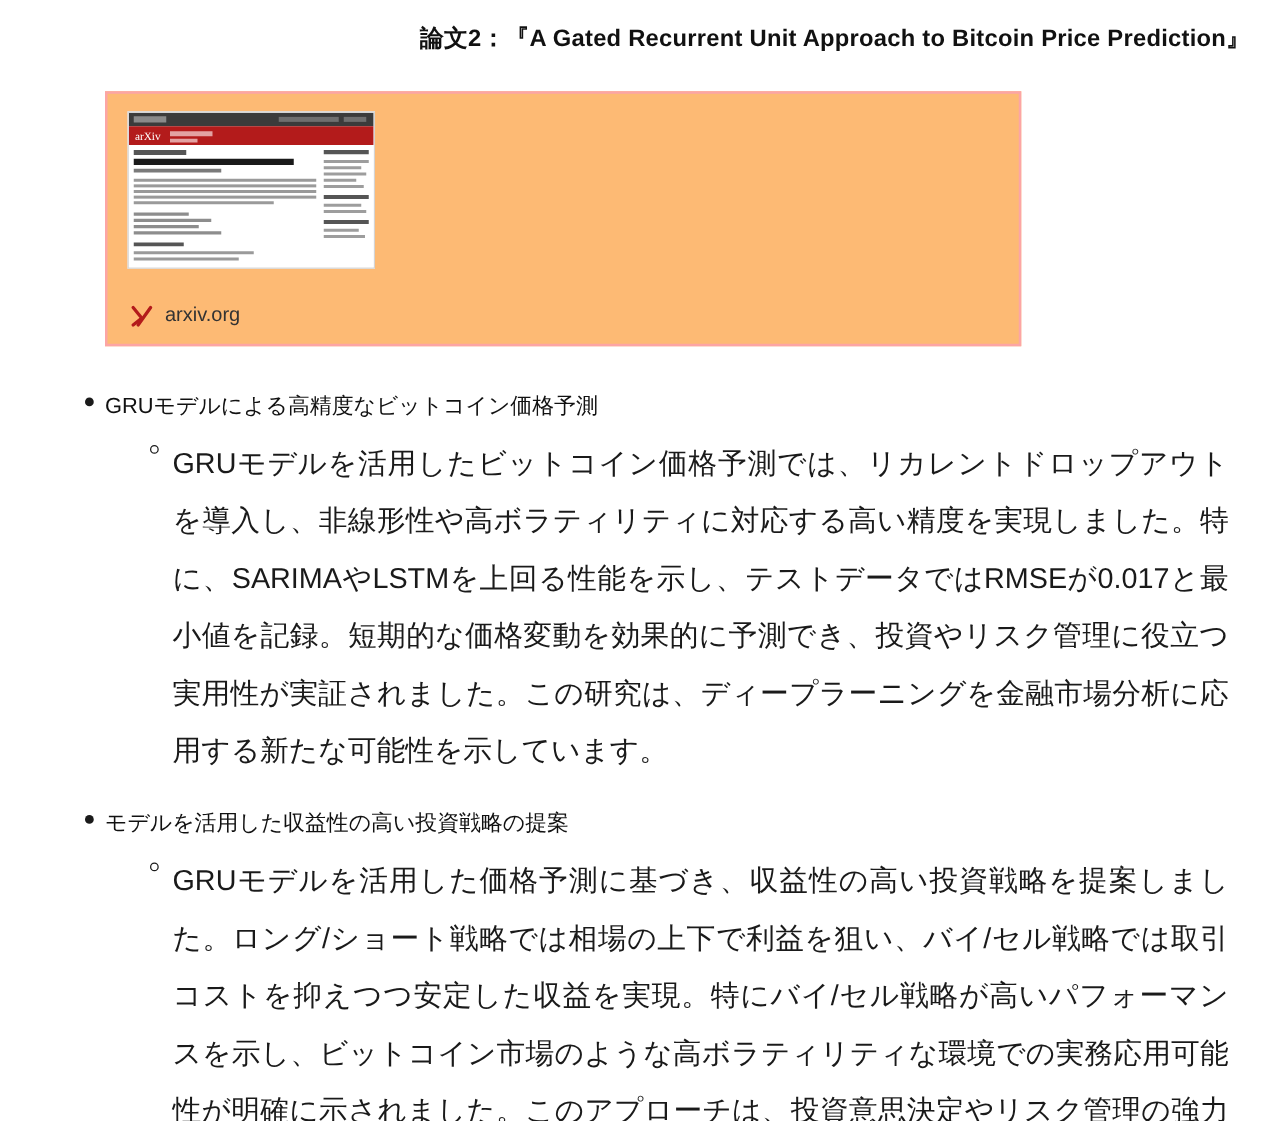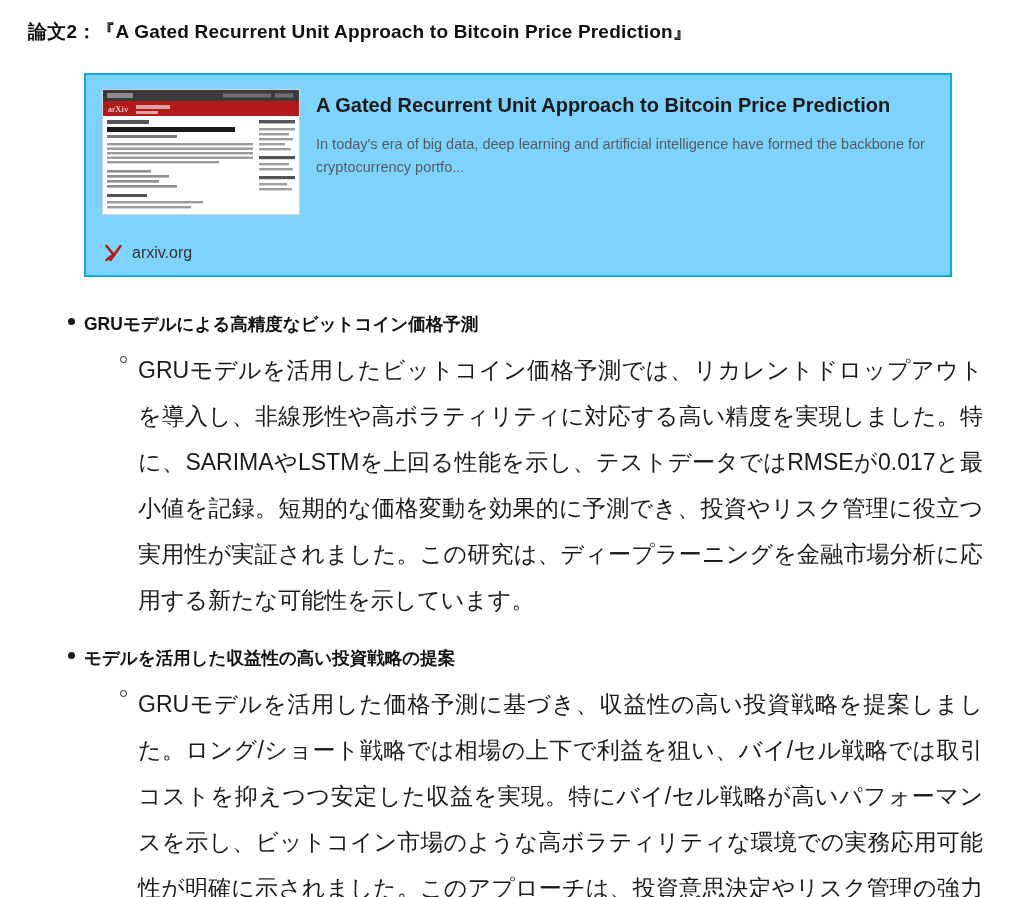--- a/index.html
+++ b/index.html
@@ -21,31 +21,32 @@
   }
 
   
   .doc-heading {
     font-size: 19px;
     font-weight: bold;
     color: #111111;
     margin: 8px 0 0 4px;
     letter-spacing: 0.2px;
     line-height: 1.5;
+    text-align: right;
   }
 
   
   .card-wrap {
     margin: 26px 0 0 60px;
   }
   .link-card {
-    width: 868px;
+    width: 733px;
     box-sizing: border-box;
-    border: 2px solid #0ea5e9;
-    background: #7dd3fc;
+    border: 2px solid #fca5a5;
+    background: #fdba74;
     padding: 14px 16px 12px 16px;
   }
   .card-top {
     display: flex;
     align-items: flex-start;
   }
   .card-thumb {
     width: 196px;
     height: 124px;
     flex: 0 0 196px;
@@ -109,21 +110,21 @@
     position: absolute;
     left: 44px;
     top: 7px;
     width: 7px;
     height: 7px;
     background: #1a1a1a;
     border-radius: 50%;
   }
   .b1-title {
     font-size: 17.5px;
-    font-weight: bold;
+    font-weight: normal;
     color: #111111;
     line-height: 1.5;
   }
   ul.lvl2 {
     list-style: none;
     margin: 10px 0 22px 0;
     padding: 0;
   }
   ul.lvl2 > li {
     position: relative;
@@ -197,24 +198,20 @@
             <rect x="156" y="58" width="32" height="2.4" fill="#9d9d9d"></rect>
             <rect x="156" y="66" width="36" height="3.2" fill="#555555"></rect>
             <rect x="156" y="73" width="30" height="2.4" fill="#9d9d9d"></rect>
             <rect x="156" y="78" width="34" height="2.4" fill="#9d9d9d"></rect>
             <rect x="156" y="86" width="36" height="3.2" fill="#555555"></rect>
             <rect x="156" y="93" width="28" height="2.4" fill="#9d9d9d"></rect>
             <rect x="156" y="98" width="33" height="2.4" fill="#9d9d9d"></rect>
           </svg>
         </div>
 
-        <div class="card-text">
-          <div class="card-title">A Gated Recurrent Unit Approach to Bitcoin Price Prediction</div>
-          <div class="card-desc">In today's era of big data, deep learning and artificial intelligence have formed the backbone for cryptocurrency portfo...</div>
-        </div>
       </div>
 
       <div class="card-footer">
         <span class="favicon">
           <svg viewBox="0 0 20 20" width="20" height="20" aria-hidden="true">
             <path d="M2.5 3 L9.5 11.5 L2.5 17" stroke="#b31b1b" stroke-width="2.6" fill="none" stroke-linecap="round"></path>
             <path d="M16.5 3 L6.5 17" stroke="#b31b1b" stroke-width="2.6" fill="none" stroke-linecap="round"></path>
           </svg>
         </span>
         <span class="card-domain">arxiv.org</span>

